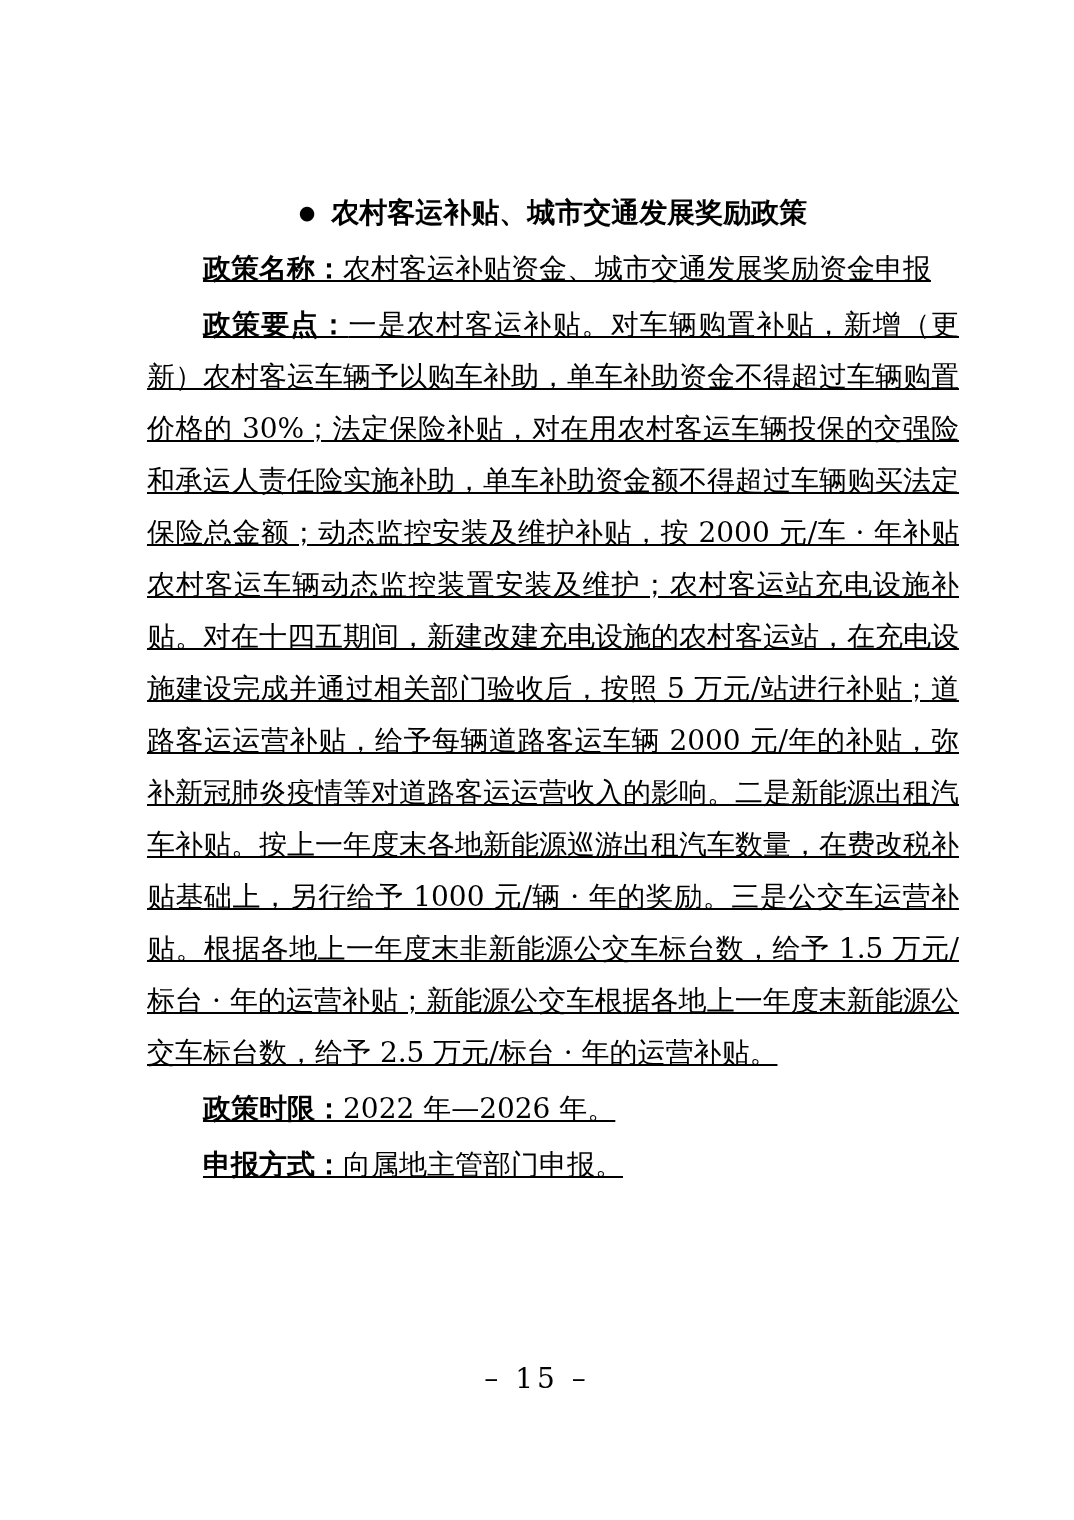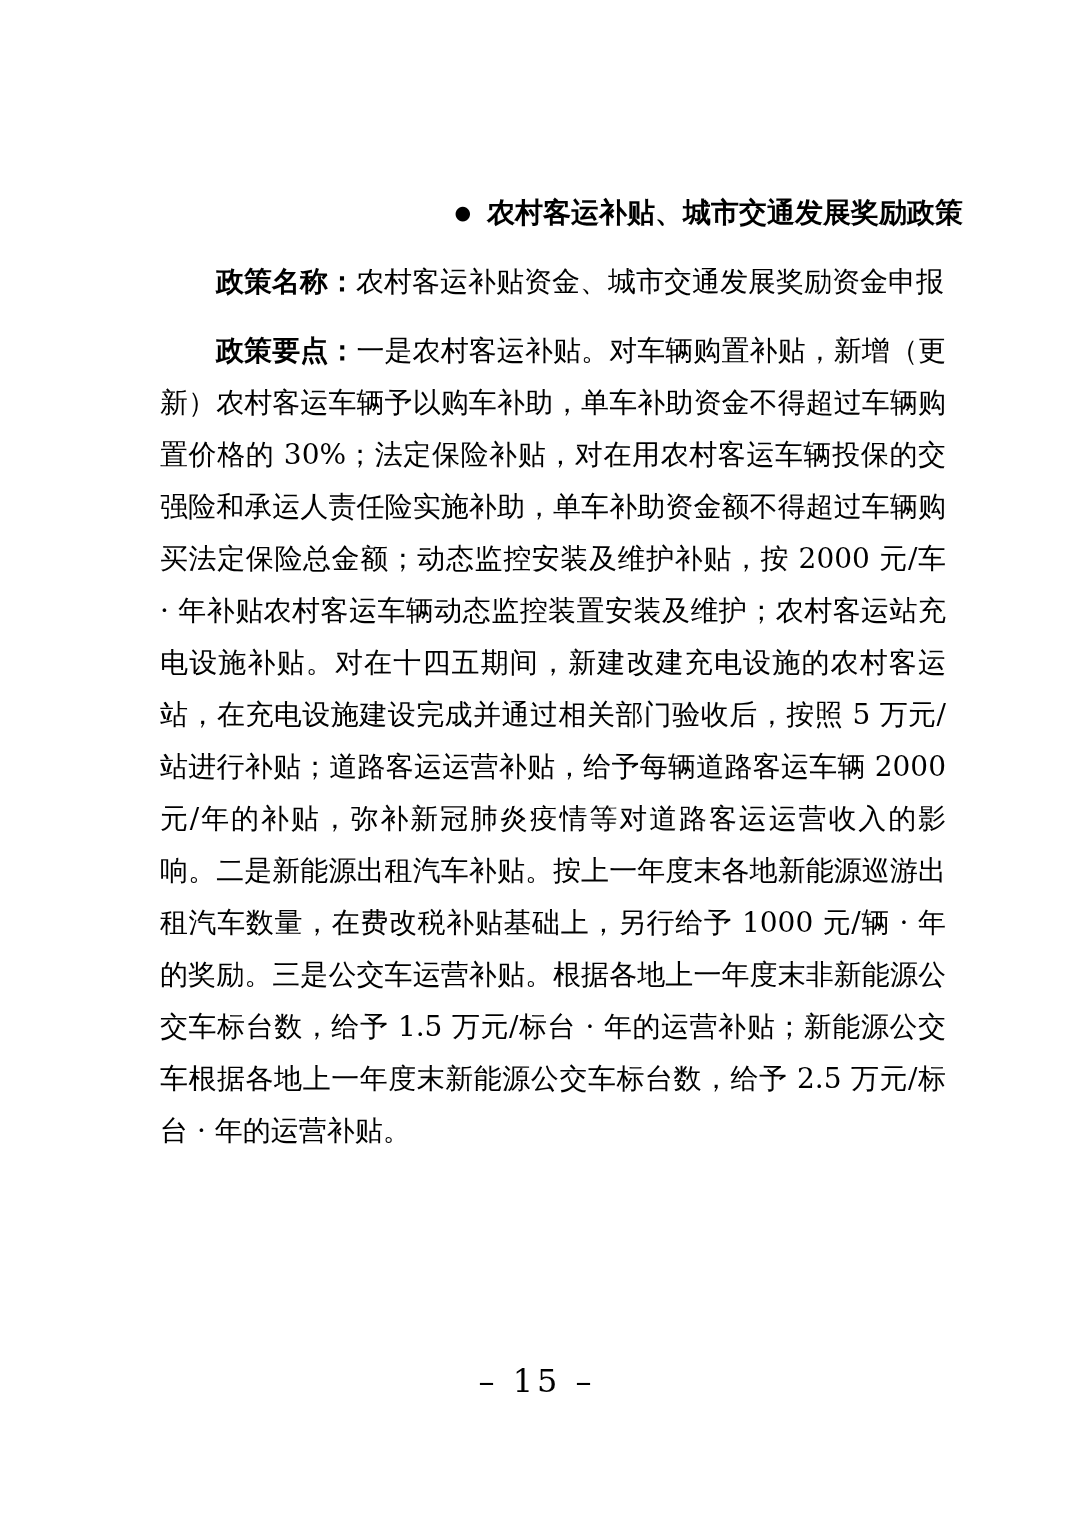--- a/index.html
+++ b/index.html
@@ -22,65 +22,68 @@
     top: 186px;
     width: 820px;
     font-size: 28px;
     line-height: 52px;
     text-align: justify;
   }
   .heading-row {
     margin: 0;
     font-family: "DejaVu Sans", "Liberation Sans", sans-serif;
     font-weight: 700;
-    text-align: right;
+    text-align: center;
     white-space: nowrap;
   }
   .bullet {
     display: inline-block;
     font-size: 19px;
     vertical-align: 3px;
     margin-right: 16px;
   }
   .para {
-    margin: 17px;
+    margin: 4px;
     text-indent: 2em;
+    text-decoration: underline;
   }
   .label {
     font-family: "DejaVu Sans", "Liberation Sans", sans-serif;
     font-weight: 700;
     font-style: normal;
   }
   .body-text {
     font-family: "DejaVu Serif", "Liberation Serif", serif;
     font-weight: 400;
   }
   .footer {
     position: absolute;
     left: 0;
     width: 100%;
     top: 1362px;
     text-align: center;
-    font-size: 32px;
+    font-size: 28px;
     font-family: "DejaVu Serif", "Liberation Serif", serif;
     letter-spacing: 4px;
   }
 </style>
 </head>
 <body>
 
 <div class="page">
   <div class="content">
 
     <p class="heading-row"><span class="bullet">●</span><span>农村客运补贴、城市交通发展奖励政策</span></p>
 
     <p class="para"><b class="label">政策名称：</b><span class="body-text">农村客运补贴资金、城市交通发展奖励资金申报</span></p>
 
     <p class="para"><b class="label">政策要点：</b><span class="body-text">一是农村客运补贴。对车辆购置补贴，新增（更新）农村客运车辆予以购车补助，单车补助资金不得超过车辆购置价格的 30%；法定保险补贴，对在用农村客运车辆投保的交强险和承运人责任险实施补助，单车补助资金额不得超过车辆购买法定保险总金额；动态监控安装及维护补贴，按 2000 元/车 · 年补贴农村客运车辆动态监控装置安装及维护；农村客运站充电设施补贴。对在十四五期间，新建改建充电设施的农村客运站，在充电设施建设完成并通过相关部门验收后，按照 5 万元/站进行补贴；道路客运运营补贴，给予每辆道路客运车辆 2000 元/年的补贴，弥补新冠肺炎疫情等对道路客运运营收入的影响。二是新能源出租汽车补贴。按上一年度末各地新能源巡游出租汽车数量，在费改税补贴基础上，另行给予 1000 元/辆 · 年的奖励。三是公交车运营补贴。根据各地上一年度末非新能源公交车标台数，给予 1.5 万元/标台 · 年的运营补贴；新能源公交车根据各地上一年度末新能源公交车标台数，给予 2.5 万元/标台 · 年的运营补贴。</span></p>
 
 
+    <p class="para"><b class="label">政策时限：</b><span class="body-text">2022 年—2026 年。</span></p>
 
+    <p class="para"><b class="label">申报方式：</b><span class="body-text">向属地主管部门申报。</span></p>
 
 
   </div>
 
   <div class="footer">– 15 –</div>
 </div>
 
 </body></html>

